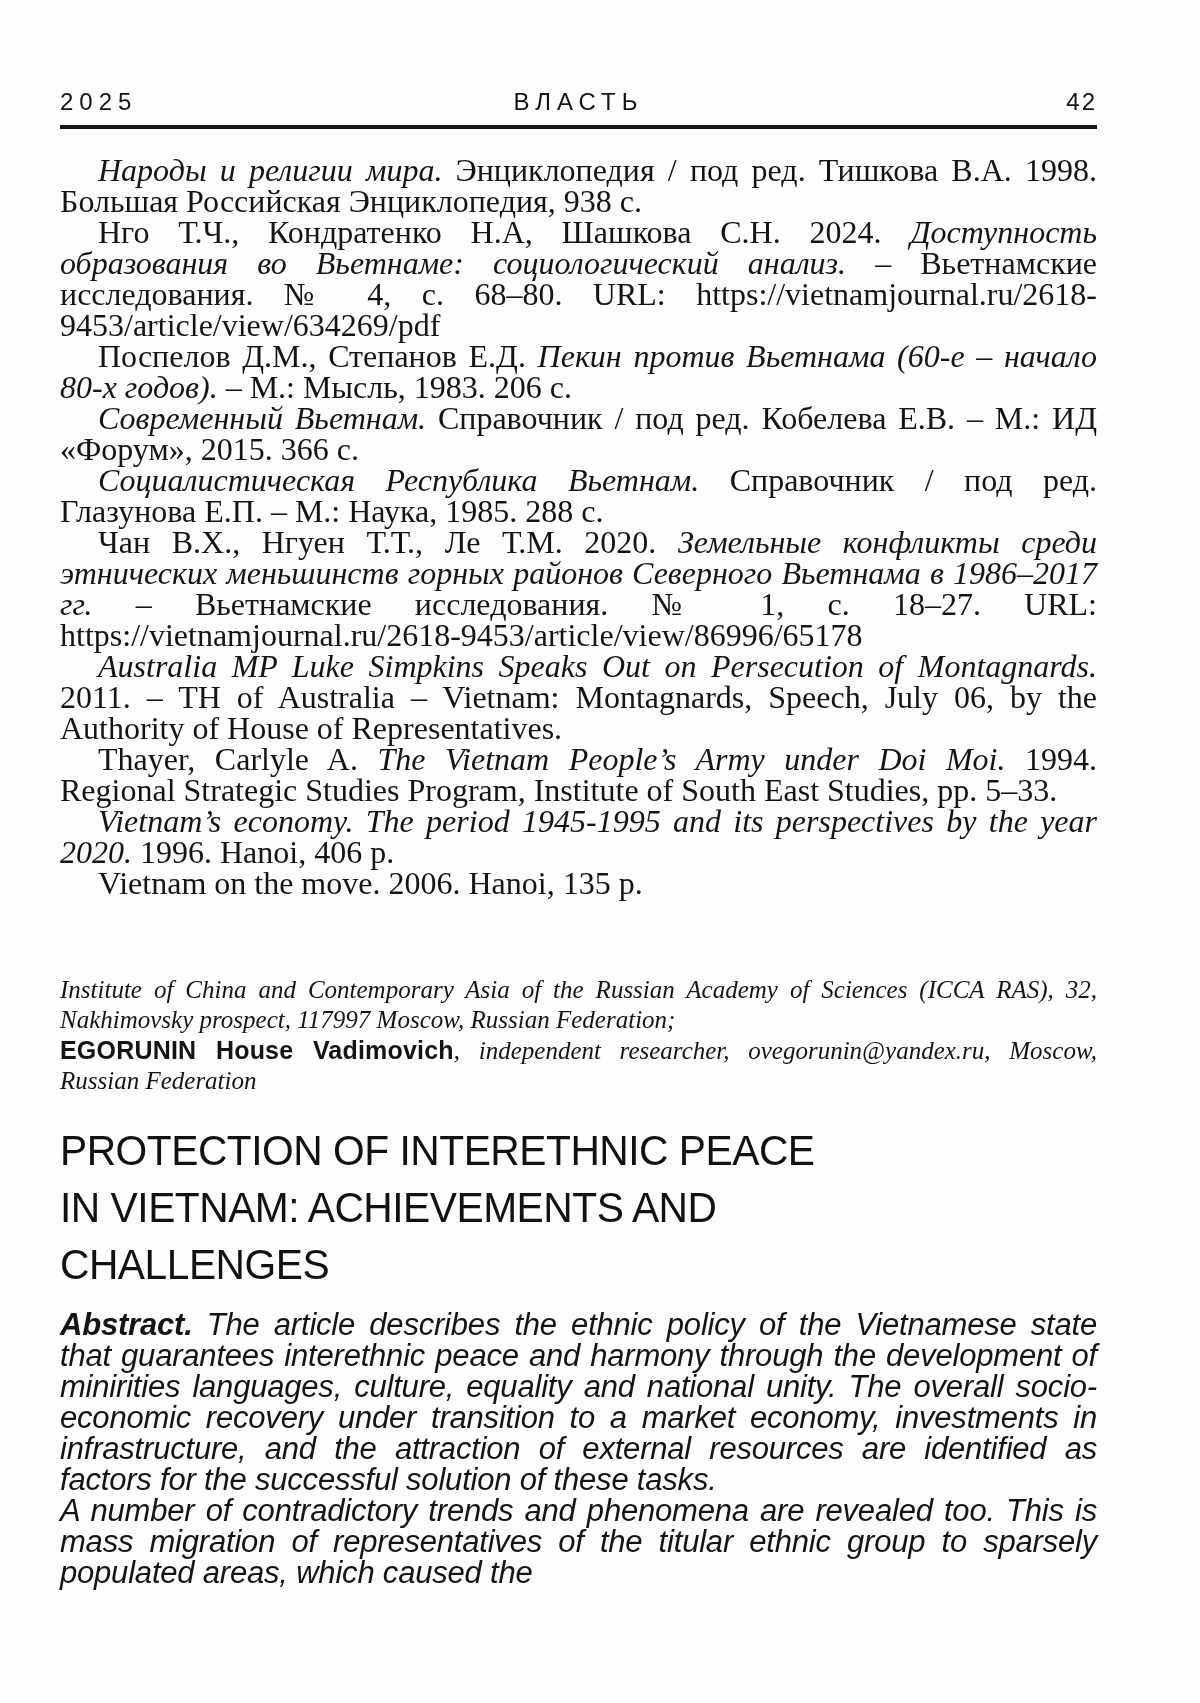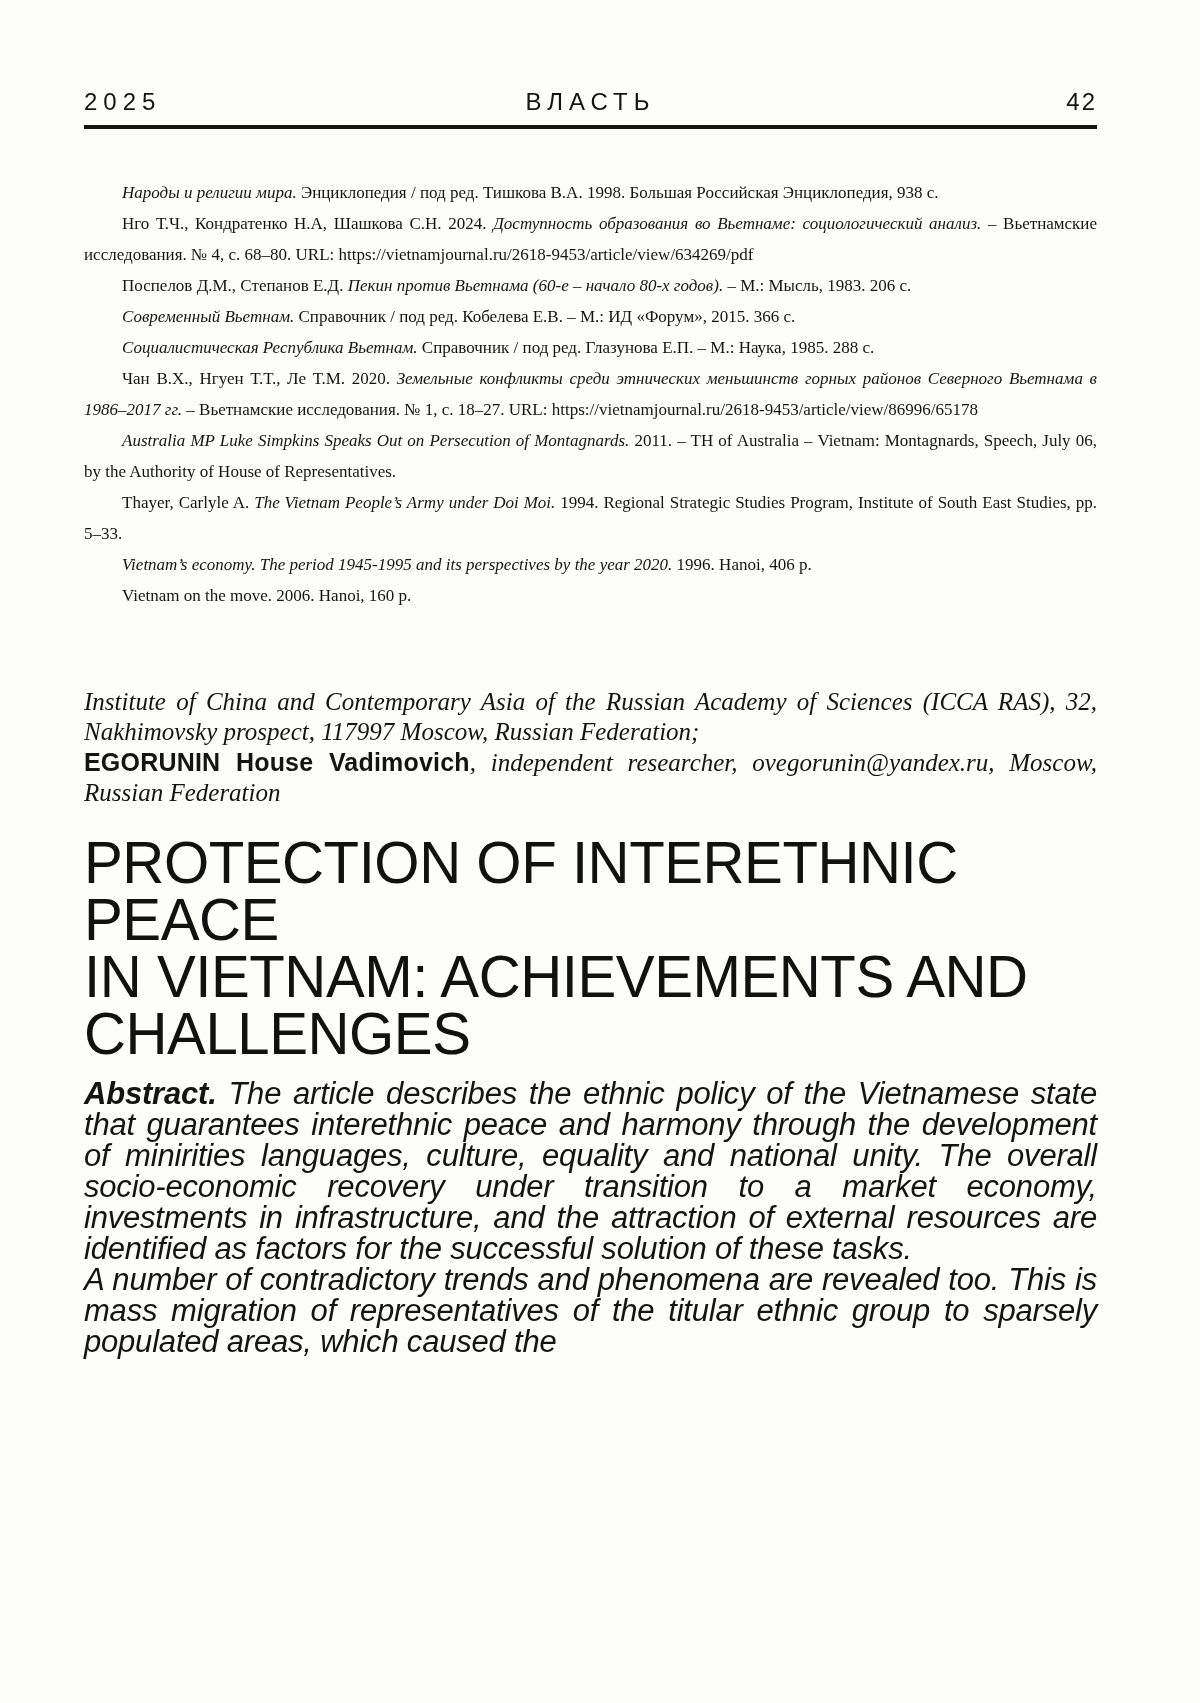--- a/index.html
+++ b/index.html
@@ -6,61 +6,61 @@
   body {
     width: 1200px; height: 1703px;
     background: #fbfbf9;
     color: #141414;
     font-family: "Liberation Serif", serif;
     overflow: hidden;
   }
   .page {
     box-sizing: border-box;
     width: 1200px; height: 1703px;
-    padding: 88px 103px 0 84px;
+    padding: 88px 103px 0 60px;
     background: #fdfdfb;
   }
   
   .hdr {
     display: grid;
     grid-template-columns: 1fr auto 1fr;
     align-items: baseline;
     font-family: "Liberation Sans", sans-serif;
     font-size: 24px;
     letter-spacing: 6px;
     font-weight: 400;
   }
   .hdr .right { text-align: right; letter-spacing: 2px; }
   .hdr .center { text-align: center; }
   .rule { border-top: 4px solid #141414; margin-top: 9px; }
 
   
   .references {
-    margin-top: 48px;
-    font-size: 17px;
+    margin-top: 26px;
+    font-size: 32px;
     line-height: 31px;
     text-align: justify;
   }
   .references p { margin: 0; text-indent: 38px; }
 
   
   .authors {
     margin-top: 76px;
     font-size: 25px;
     line-height: 30px;
     text-align: justify;
   }
   .authors p { margin: 0; font-style: italic; }
 
   
   .title {
     margin: 26px 0 0 0;
     font-family: "Liberation Sans", sans-serif;
     font-weight: 400;
-    font-size: 60px;
+    font-size: 42px;
     line-height: 57px;
     letter-spacing: -0.5px;
     color: #111;
   }
   .title .tline { display: block; transform: scaleX(0.97); transform-origin: left; }
 
   
   .abstract {
     margin-top: 16px;
     font-family: "Liberation Sans", sans-serif;
@@ -97,21 +97,21 @@
   <div class="references" id="refs">
       <p><span class="seg-i">Народы и религии мира.</span><span class="seg-r"> Энциклопедия / под ред. Тишкова В.А. 1998. Большая Российская Энциклопедия, 938 с.</span></p>
       <p><span class="seg-r">Нго Т.Ч., Кондратенко Н.А, Шашкова С.Н. 2024. </span><span class="seg-i">Доступность образования во Вьетнаме: социологический анализ.</span><span class="seg-r"> – Вьетнамские исследования. № 4, с. 68–80. URL: https://vietnamjournal.ru/2618-9453/article/view/634269/pdf</span></p>
       <p><span class="seg-r">Поспелов Д.М., Степанов Е.Д. </span><span class="seg-i">Пекин против Вьетнама (60-е – начало 80-х годов).</span><span class="seg-r"> – М.: Мысль, 1983. 206 с.</span></p>
       <p><span class="seg-i">Современный Вьетнам.</span><span class="seg-r"> Справочник / под ред. Кобелева Е.В. – М.: ИД «Форум», 2015. 366 с.</span></p>
       <p><span class="seg-i">Социалистическая Республика Вьетнам.</span><span class="seg-r"> Справочник / под ред. Глазунова Е.П. – М.: Наука, 1985. 288 с.</span></p>
       <p><span class="seg-r">Чан В.Х., Нгуен Т.Т., Ле Т.М. 2020. </span><span class="seg-i">Земельные конфликты среди этнических меньшинств горных районов Северного Вьетнама в 1986–2017 гг.</span><span class="seg-r"> – Вьетнамские исследования. № 1, с. 18–27. URL: https://vietnamjournal.ru/2618-9453/article/view/86996/65178</span></p>
       <p><span class="seg-i">Australia MP Luke Simpkins Speaks Out on Persecution of Montagnards.</span><span class="seg-r"> 2011. – TH of Australia – Vietnam: Montagnards, Speech, July 06, by the Authority of House of Representatives.</span></p>
       <p><span class="seg-r">Thayer, Carlyle A. </span><span class="seg-i">The Vietnam People’s Army under Doi Moi.</span><span class="seg-r"> 1994. Regional Strategic Studies Program, Institute of South East Studies, pp. 5–33.</span></p>
       <p><span class="seg-i">Vietnam’s economy. The period 1945-1995 and its perspectives by the year 2020.</span><span class="seg-r"> 1996. Hanoi, 406 p.</span></p>
-      <p><span class="seg-r">Vietnam on the move. 2006. Hanoi, 160 p.</span></p>
+      <p><span class="seg-r">Vietnam on the move. 2006. Hanoi, 135 p.</span></p>
     </div>
 
   <div class="authors" id="authors">
       <p><span class="seg-i">Institute of China and Contemporary Asia of the Russian Academy of Sciences (ICCA RAS), 32, Nakhimovsky prospect, 117997 Moscow, Russian Federation;</span></p>
       <p><span class="seg-bs">EGORUNIN House Vadimovich</span><span class="seg-i">, independent researcher, ovegorunin@yandex.ru, Moscow, Russian Federation</span></p>
     </div>
 
   <h1 class="title">
     <span class="tline">PROTECTION OF INTERETHNIC PEACE</span>
     <span class="tline">IN VIETNAM: ACHIEVEMENTS AND</span>

